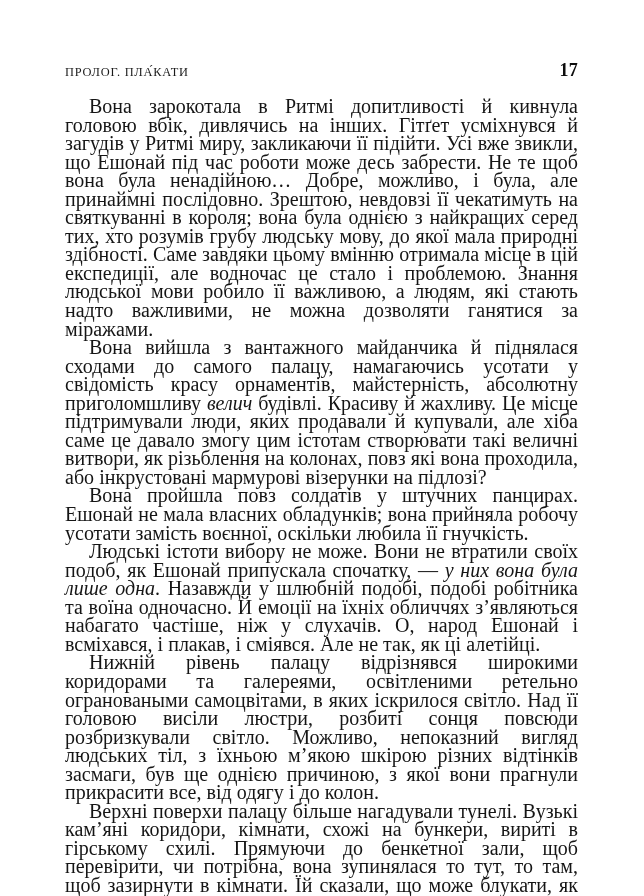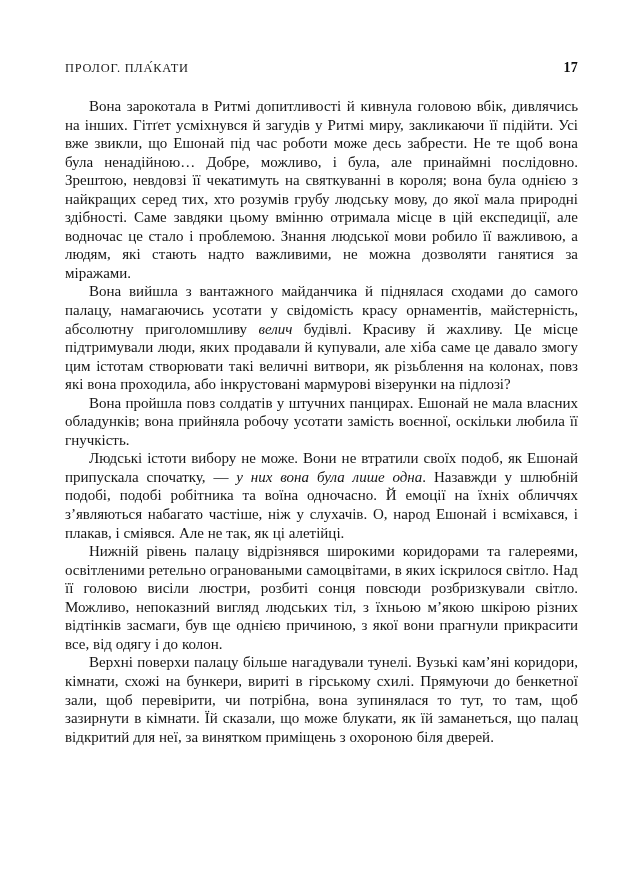--- a/index.html
+++ b/index.html
@@ -33,37 +33,37 @@
   }
   .running-head-title {
     font-size: 12.4px;
     letter-spacing: 0.75px;
     color: #1a1a1a;
     text-transform: uppercase;
     font-weight: 400;
     white-space: nowrap;
   }
   .folio {
-    font-size: 14px;
+    font-size: 18px;
     font-weight: 700;
     color: #0d0d0d;
     letter-spacing: 0.2px;
   }
   .textblock {
     position: absolute;
     left: 65px;
     top: 97px;
     width: 513px;
   }
   .para {
     margin: 0;
     text-align: justify;
     text-justify: inter-word;
     text-indent: 24px;
-    font-size: 15px;
+    font-size: 20px;
     line-height: 18.55px;
     color: #151515;
     hyphens: manual;
     word-spacing: 0.1px;
   }
   .para em {
   }
 </style>
 </head>
 <body>

